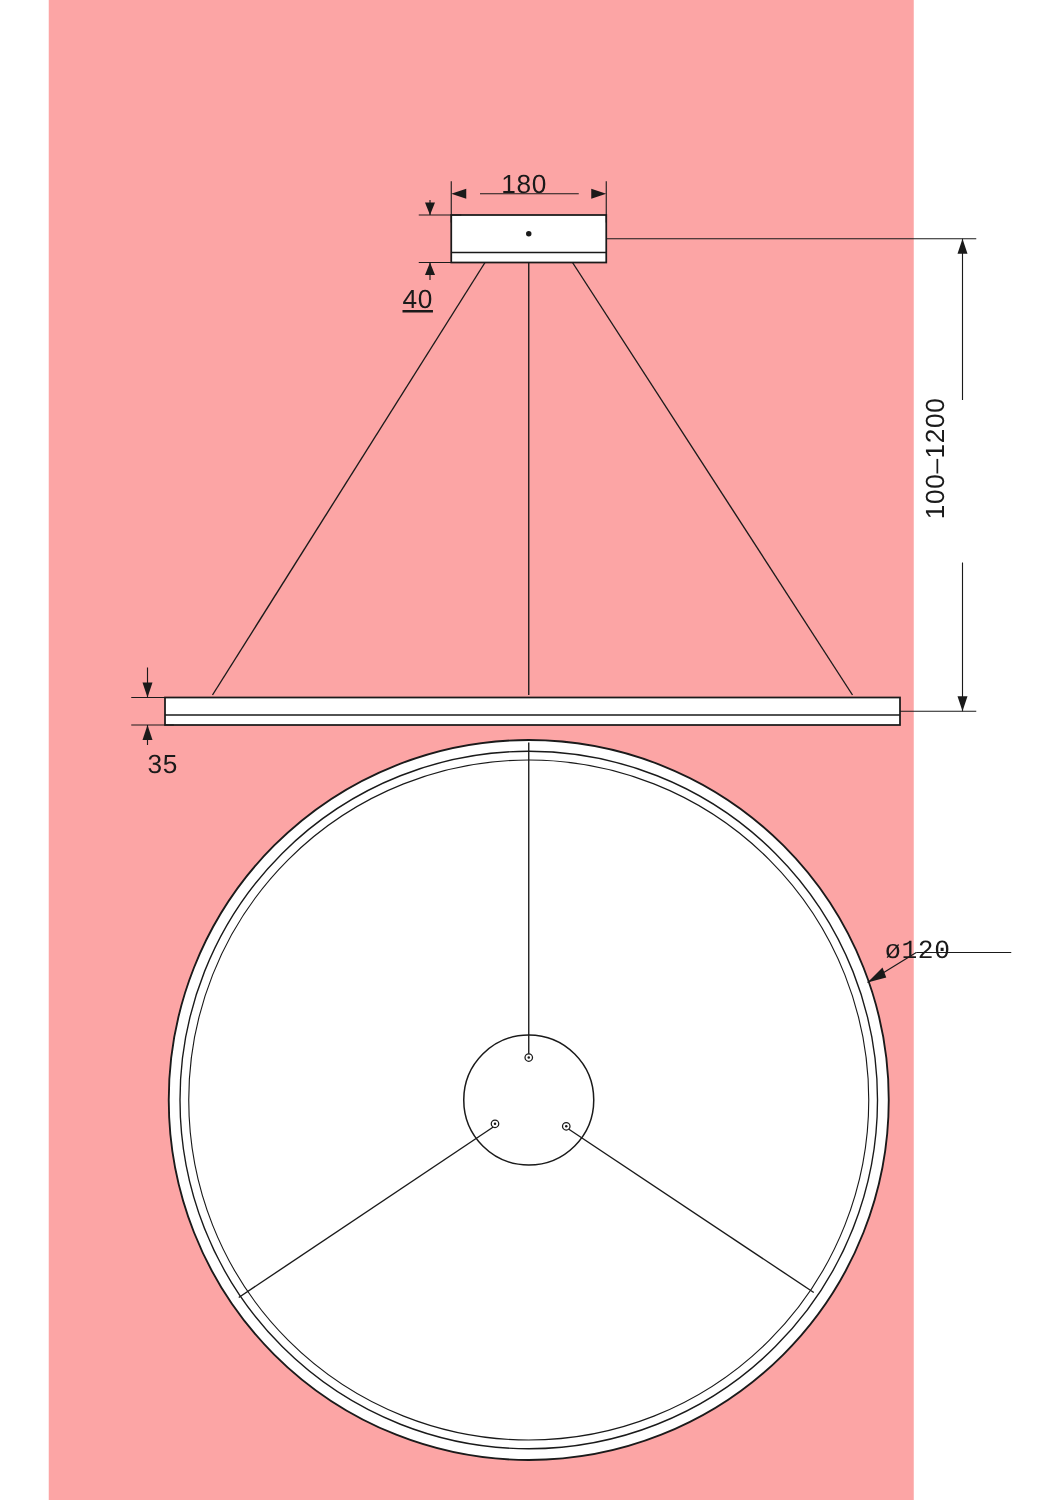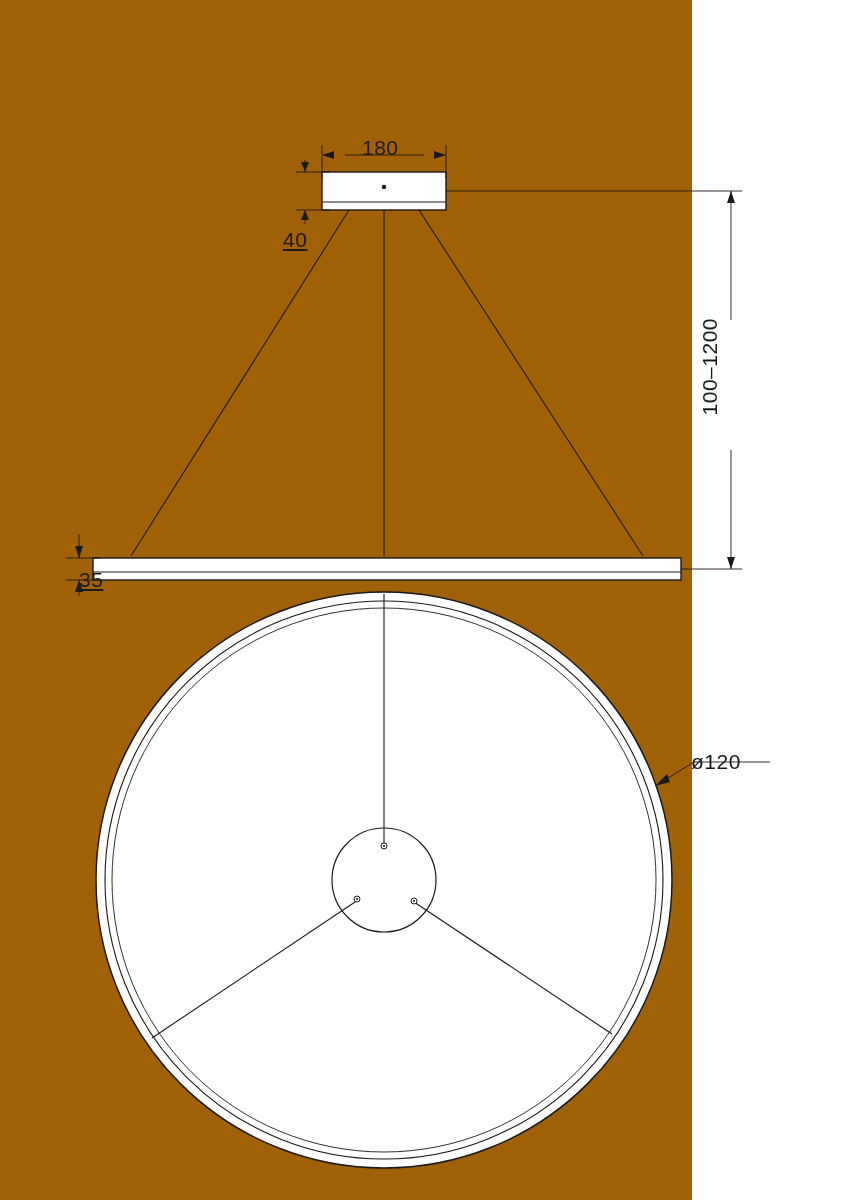--- a/index.html
+++ b/index.html
@@ -11,41 +11,42 @@
     width: 848px;
     height: 1200px;
     font-family: "Liberation Sans", sans-serif;
     color: #1a1a1a;
     overflow: hidden;
   }
   #sheet {
     position: relative;
     width: 692px;
     height: 1200px;
-    background: #a16207;
+    background: #fca5a5;
+    margin-left: 39px;
   }
   svg.drawing {
     position: absolute;
     top: 0;
     left: 0;
     width: 848px;
     height: 1200px;
   }
   .dim-label {
     position: absolute;
     font-family: "Liberation Sans", sans-serif;
     font-size: 21px;
     letter-spacing: 0.5px;
     color: #1a1a1a;
     white-space: nowrap;
   }
   #label-width   { left: 362px; top: 136px; }
   #label-canopy  { left: 283px; top: 228px; text-decoration: underline; }
-  #label-ring-h  { left: 79px;  top: 568px; text-decoration: underline; }
-  #label-diam    { left: 691px; top: 750px; }
+  #label-ring-h  { left: 79px;  top: 600px; }
+  #label-diam    { left: 669px; top: 750px; font-family: Liberation Mono, monospace; }
   #label-drop    {
     left: 698px;
     top: 318px;
     transform-origin: left top;
     transform: rotate(-90deg) translate(-100%, 0);
   }
 </style>
 </head>
 <body>
 

